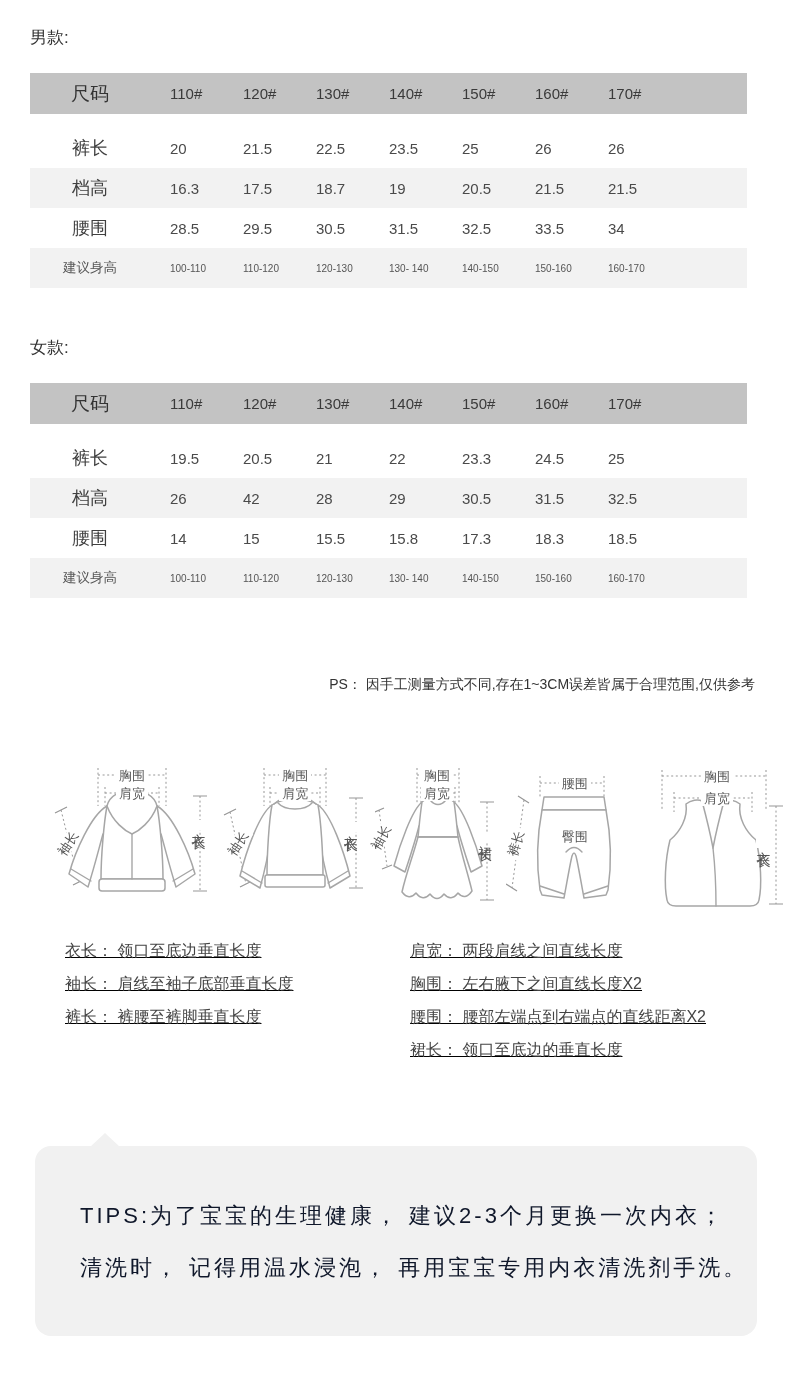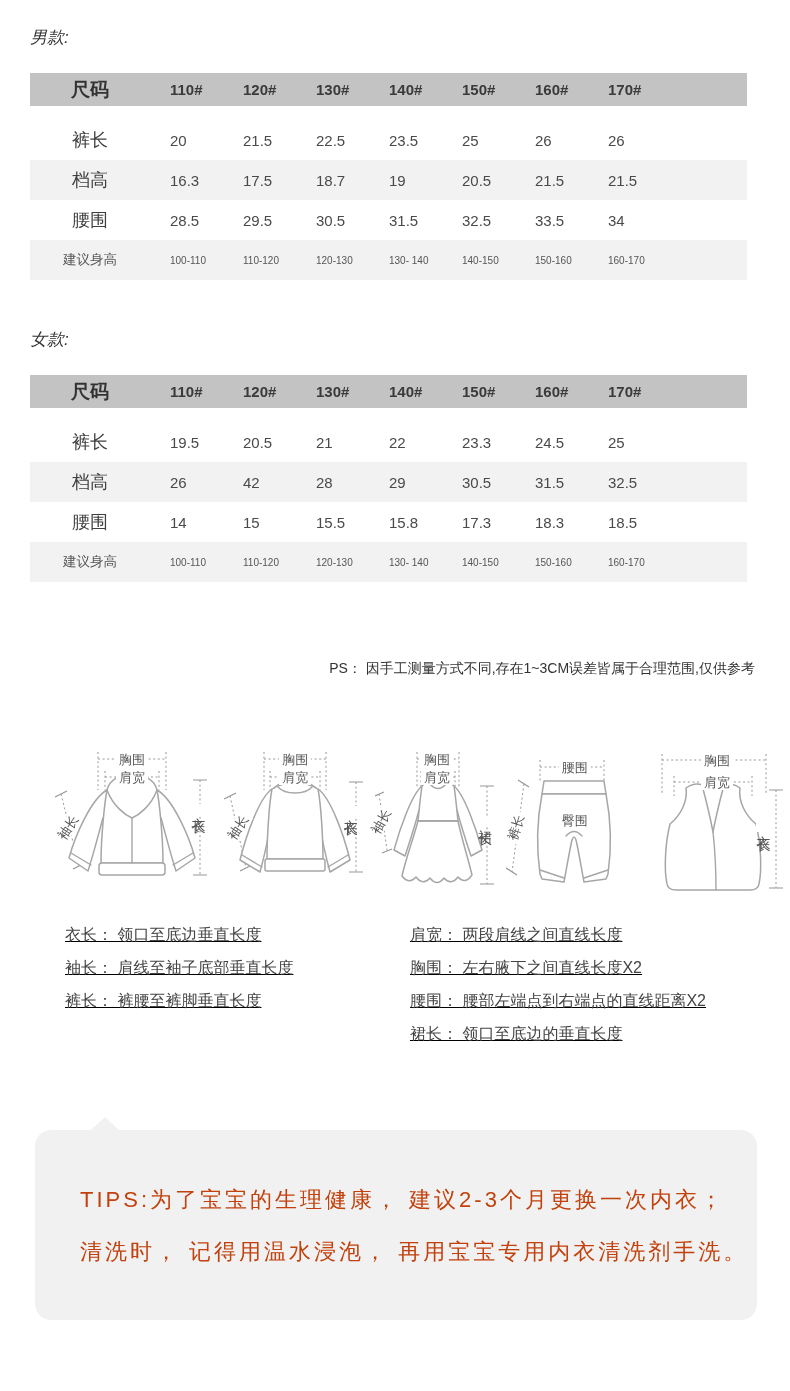--- a/index.html
+++ b/index.html
@@ -4,27 +4,27 @@
 <style>
   html,body{margin:0;padding:0;}
   body{
     width:790px;height:1391px;overflow:hidden;background:#ffffff;
     font-family:"Liberation Sans","DejaVu Sans",sans-serif;
     -webkit-font-smoothing:antialiased;
   }
   .page{padding-top:28px;}
 
   
-  .sec-heading{margin:0 0 25px 30px;font-size:17px;line-height:20px;color:#333;font-style:italic;}
+  .sec-heading{margin:0 0 25px 30px;font-size:17px;line-height:20px;color:#333;}
   .sec-heading.second{margin-top:50px;}
 
   
   .size-table{width:717px;margin-left:30px;}
   .trow{display:grid;grid-template-columns:120px repeat(7,73px) 1fr;align-items:center;}
-  .thead{background:var(--header-bg,#c3c3c3);height:33px;font-weight:bold;}
+  .thead{background:var(--header-bg,#c3c3c3);height:41px;}
   .thead .tcell{font-size:15px;color:#3a3a3a;}
   .thead .tlabel{font-size:19px;color:#333;}
   .tspacer{height:14px;}
   .tdata{height:40px;}
   .tdata.shaded{background:var(--stripe-bg,#f2f2f2);}
   .tcell{padding-left:20px;font-size:15px;color:#4a4a4a;white-space:nowrap;}
   .tlabel{padding-left:0;text-align:center;font-size:18px;color:#3f3f3f;}
   .tdata.small .tcell{font-size:10px;color:#555;}
   .tdata.small .tlabel{font-size:13.5px;}
 
@@ -51,21 +51,21 @@
   .def-col.right{width:auto;}
   .def-item{font-size:16px;line-height:33px;color:#444;white-space:nowrap;}
 
   
   .tips-box{position:relative;margin:80px 0 0 35px;width:722px;height:190px;
     background:var(--tips-bg,#f1f1f1);border-radius:16px;box-sizing:border-box;
     padding:44px 30px 0 45px;}
   .tips-pointer{position:absolute;top:-13px;left:55px;width:0;height:0;
     border-left:15px solid transparent;border-right:15px solid transparent;
     border-bottom:14px solid var(--tips-bg,#f1f1f1);}
-  .tips-line{font-size:22px;line-height:52px;letter-spacing:3px;color:#c2410c;white-space:nowrap;}
+  .tips-line{font-size:22px;line-height:52px;letter-spacing:3px;color:#0f172a;white-space:nowrap;}
 </style>
 </head>
 <body>
 
 <div class="page">
 
   <div class="sec-heading">男款:</div>
   <div class="size-table">
       <div class="trow thead">
         <div class="tcell tlabel">尺码</div>

